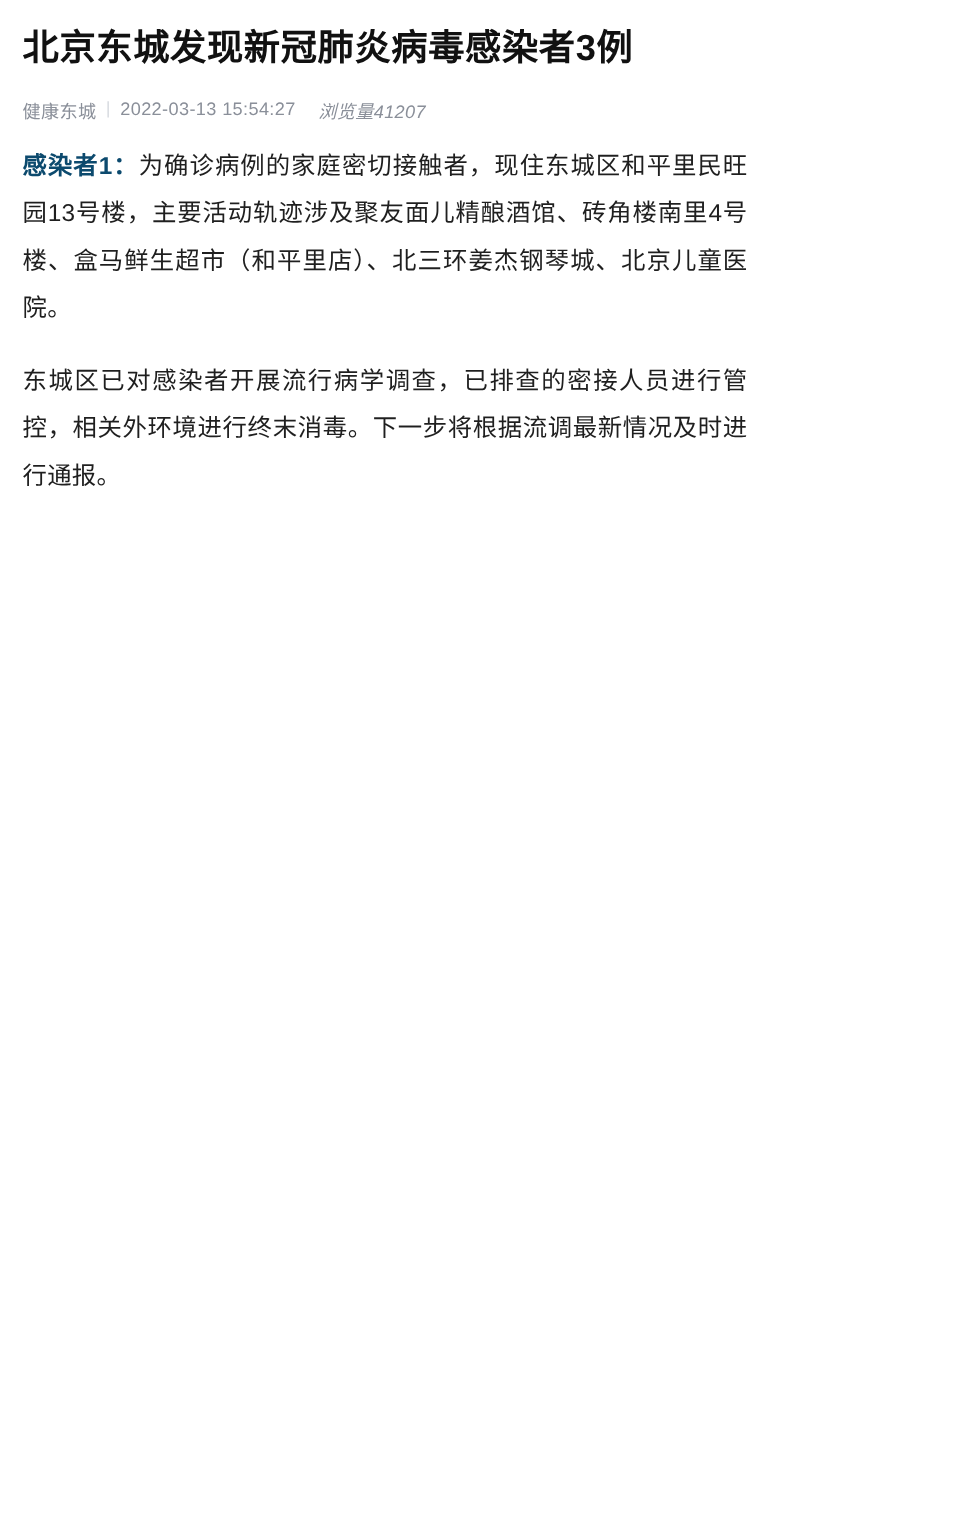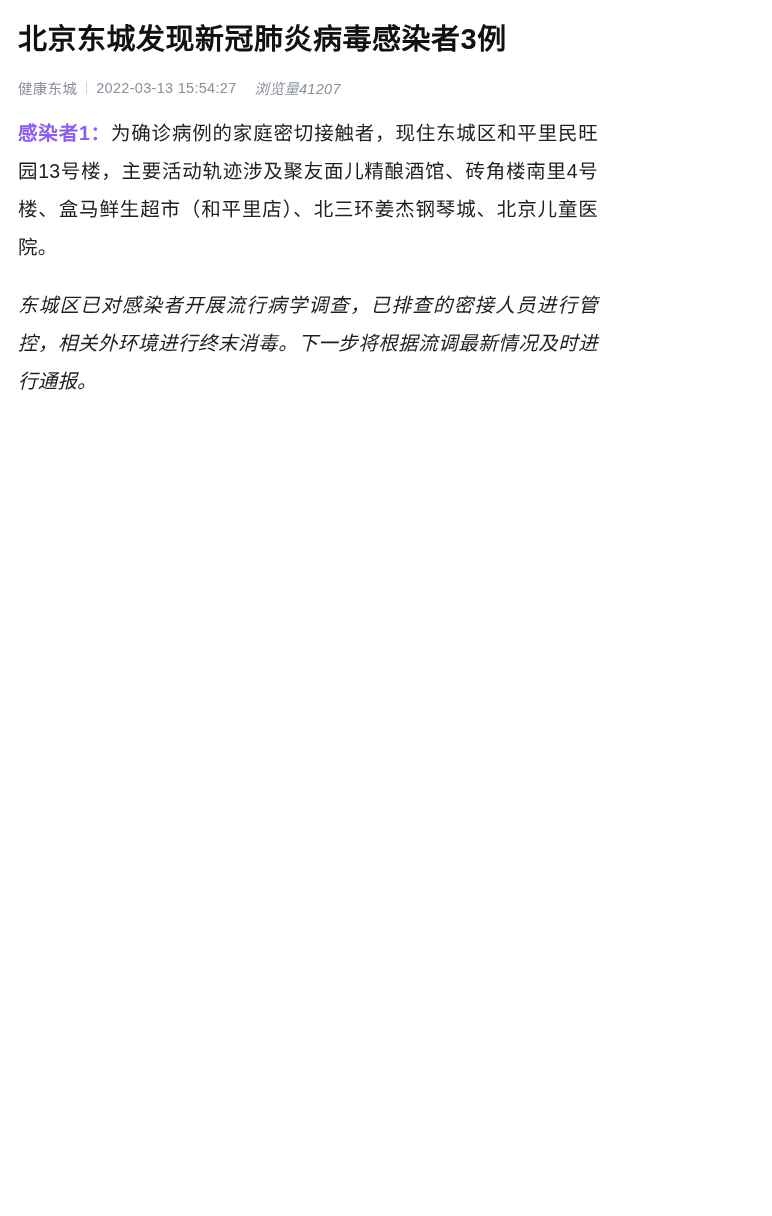--- a/index.html
+++ b/index.html
@@ -58,25 +58,24 @@
     font-size: 19.5px;
     line-height: 1.95;
     color: #1f1f1f;
     margin: 0 0 20px 0;
     text-align: justify;
     text-justify: inter-ideograph;
     letter-spacing: 0.2px;
   }
   p.body-text:last-child {
     margin-bottom: 0;
-    font-style: italic;
   }
   .lead-label {
     font-weight: bold;
-    color: #8b5cf6;
+    color: #0c4a6e;
   }
 </style>
 </head>
 <body>
 
 <div class="article">
 
   <h1 class="headline">北京东城发现新冠肺炎病毒感染者3例</h1>
 
   <div class="meta">

